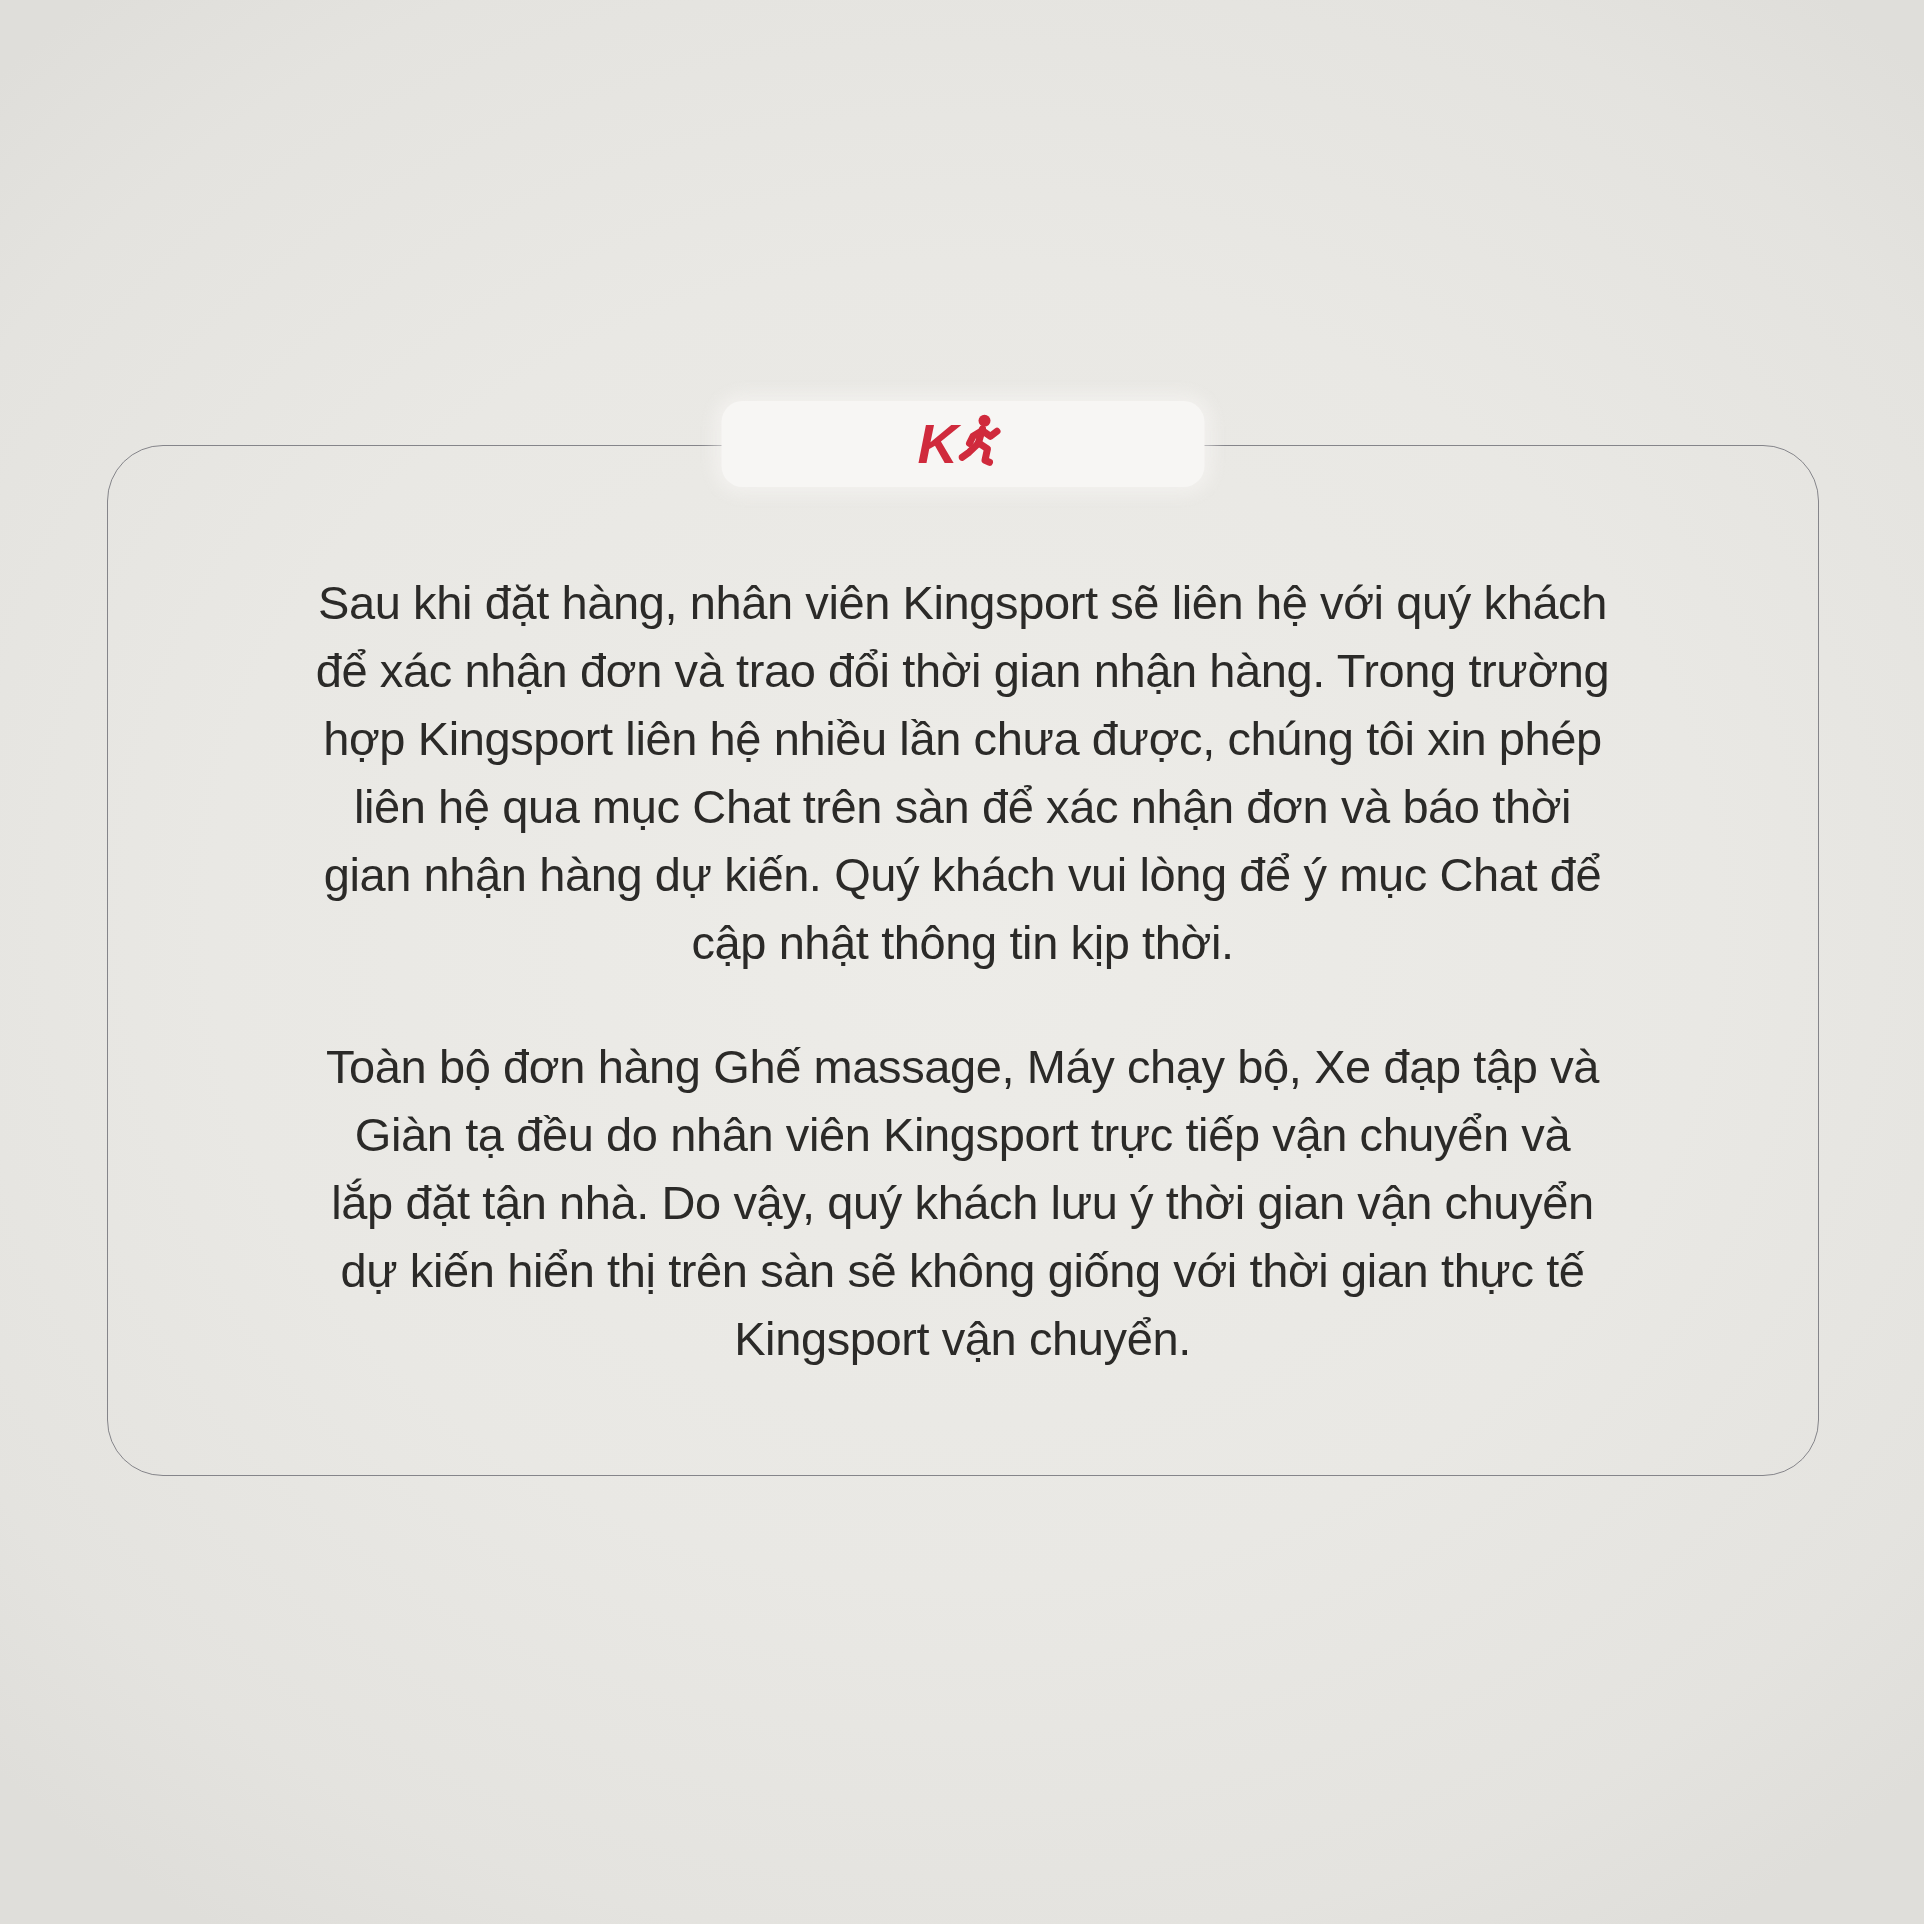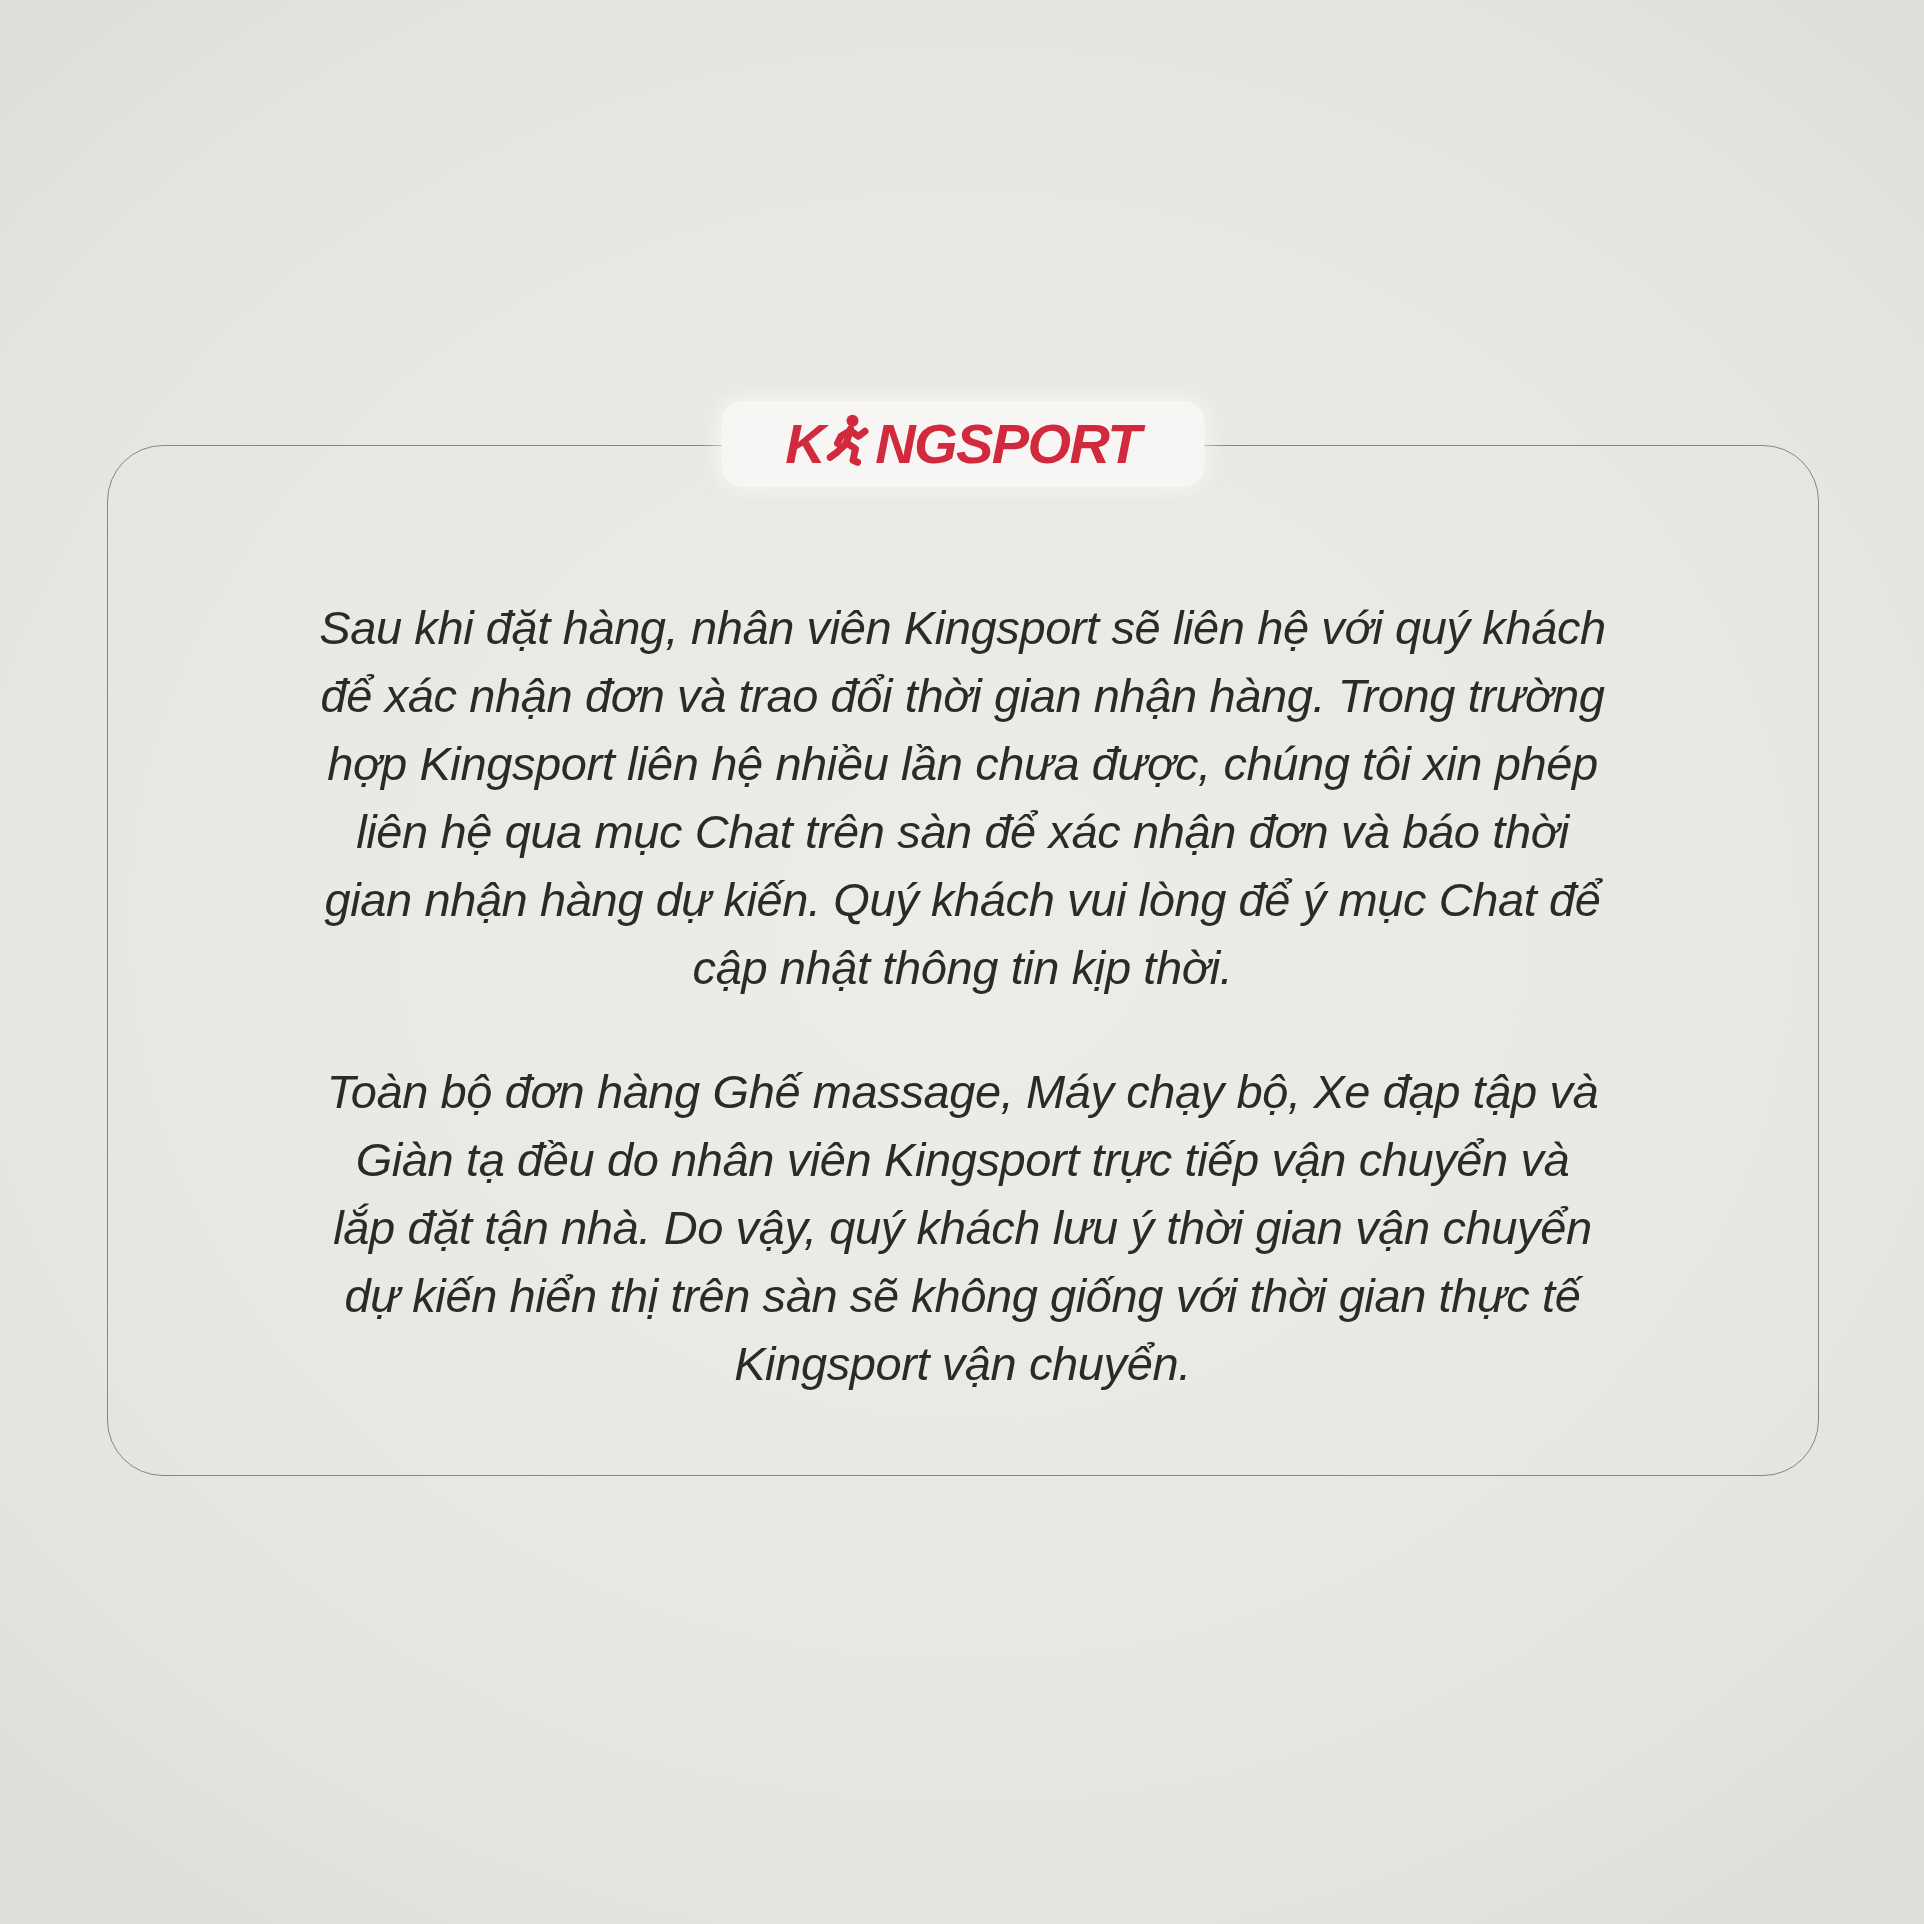--- a/index.html
+++ b/index.html
@@ -66,27 +66,26 @@
     height: 64px;
     margin: 0 0.8px 0 2.4px;
     transform: translateY(0.8px);
   }
 
   
   .text-block {
     position: absolute;
     left: 96px;
     right: 96px;
-    top: 594px;
+    top: 569px;
     text-align: center;
     color: #2b2a28;
     font-size: 47px;
     line-height: 68px;
     letter-spacing: -0.4px;
-    font-style: italic;
   }
 
   .text-block p {
     white-space: pre-line;
   }
 
   .text-block p + p {
     margin-top: 56px;
   }
 </style>
@@ -103,21 +102,20 @@
       <svg class="runner" viewBox="0 0 48 62" xmlns="http://www.w3.org/2000/svg" aria-hidden="true">
         <circle cx="26" cy="7" r="6" fill="#d02a3c"></circle>
         <g fill="none" stroke="#d02a3c" stroke-width="7" stroke-linecap="round" stroke-linejoin="round">
           <path d="M24 15 L20 29"></path>
           <path d="M23.5 16.5 L32 22.5 L38.5 17.5"></path>
           <path d="M23.5 17 L14.5 22.5 L11 29.5"></path>
           <path d="M20 29 L29 35 L26.5 46.5 L31 48.5"></path>
           <path d="M20 29.5 L10.5 38.5 L3.5 43.5"></path>
         </g>
       </svg>
-      <span>NGSPORT</span>
     </div>
   </div>
 
   <div class="text-block">
     <p>Sau khi đặt hàng, nhân viên Kingsport sẽ liên hệ với quý khách
 để xác nhận đơn và trao đổi thời gian nhận hàng. Trong trường
 hợp Kingsport liên hệ nhiều lần chưa được, chúng tôi xin phép
 liên hệ qua mục Chat trên sàn để xác nhận đơn và báo thời
 gian nhận hàng dự kiến. Quý khách vui lòng để ý mục Chat để
 cập nhật thông tin kịp thời.</p>

